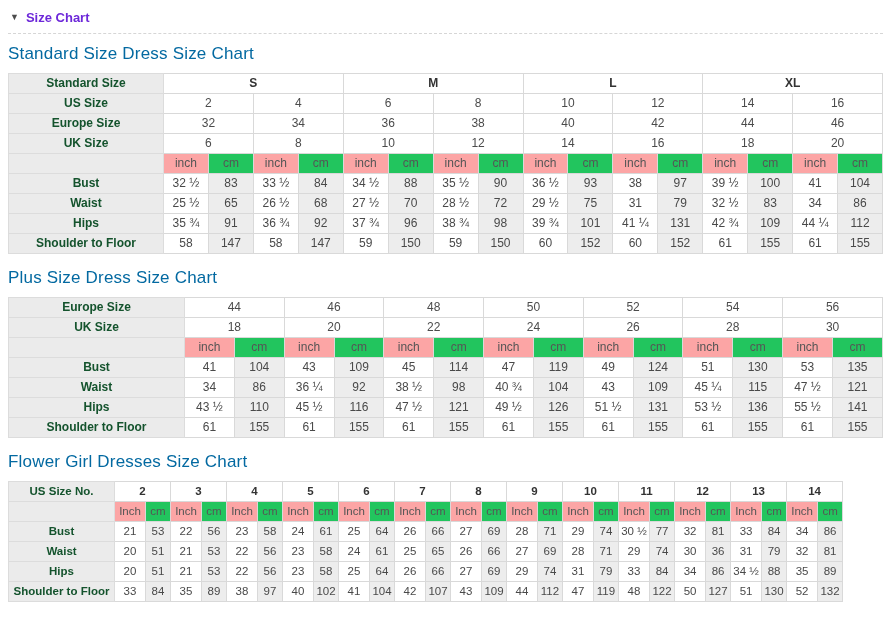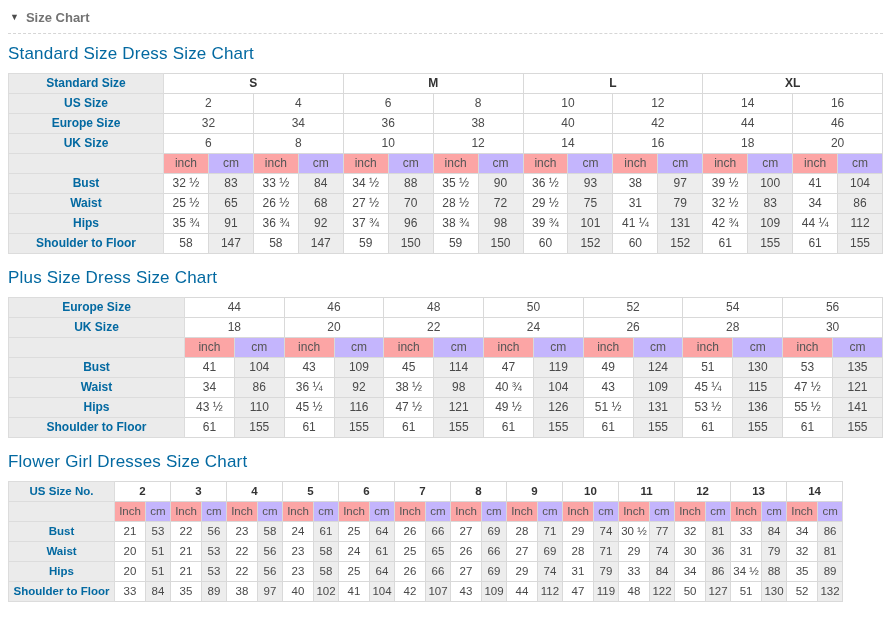--- a/index.html
+++ b/index.html
@@ -10,21 +10,21 @@
     color: #494949;
   }
   .wrap { padding: 8px 8px 0 8px; }
 
   
   .section-toggle {
     display: flex; align-items: center; gap: 7px;
     padding: 2px 0 6px 2px; cursor: pointer;
   }
   .section-toggle .arrow { font-size: 9px; color: #4c4c4c; line-height: 1; }
-  .section-toggle .ttl { font-size: 13px; font-weight: bold; color: #737373; }
+  .section-toggle .ttl { font-size: 13px; font-weight: bold; color: #6d28d9; }
   .divider { border-top: 1px dashed #d6d6d6; height: 1px; margin: 2px 0 4px 0; }
 
   h2.chart-title {
     font-size: 17px; font-weight: 400; color: #0369a1;
     margin: 14px 0 9px 0; letter-spacing: 0.2px;
   }
   h2.first { margin-top: 10px; }
 
   table.size-table {
     border-collapse: collapse; table-layout: fixed;
@@ -40,27 +40,27 @@
 
   .size-table th, .size-table td {
     border: 1px solid #d9d9d9;
     font-size: 12px; line-height: 15px;
     text-align: center; vertical-align: top;
     padding: 2px 1px; height: 19px;
     white-space: nowrap; overflow: hidden;
   }
   .t3 th, .t3 td { font-size: 11.5px; padding: 2px 0; }
   th.lbl {
-    background: #ebebeb; font-weight: bold; color: #0369a1;
+    background: #ebebeb; font-weight: bold; color: #14532d;
     border-color: #dcdcdc; white-space: normal;
   }
   td.size { font-weight: bold; color: #333; }
   td.sub  { color: #4b4b4b; }
   td.units { background: #fca5a5; color: #555; }
-  td.units.cm { background: #c4b5fd; }
+  td.units.cm { background: #22c55e; }
   td.data { background: #fff; }
   td.data.cm { background: #ededed; }
 </style>
 </head>
 <body>
 
 <div class="wrap">
 
   <div class="section-toggle">
     <span class="arrow">▼</span>

